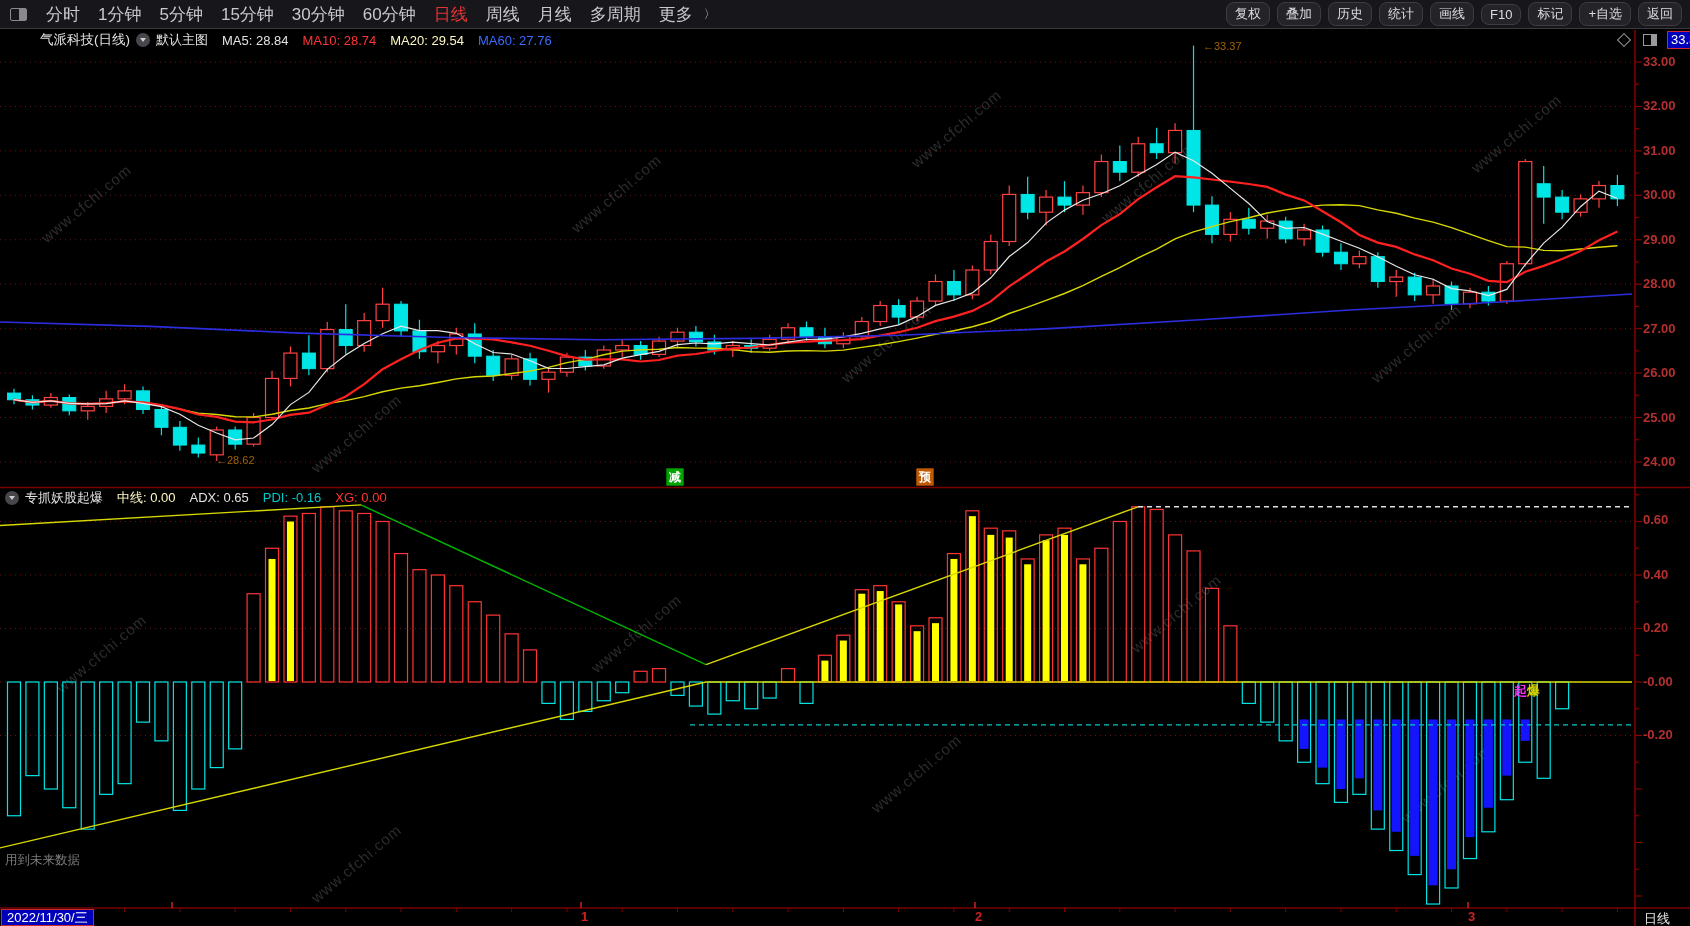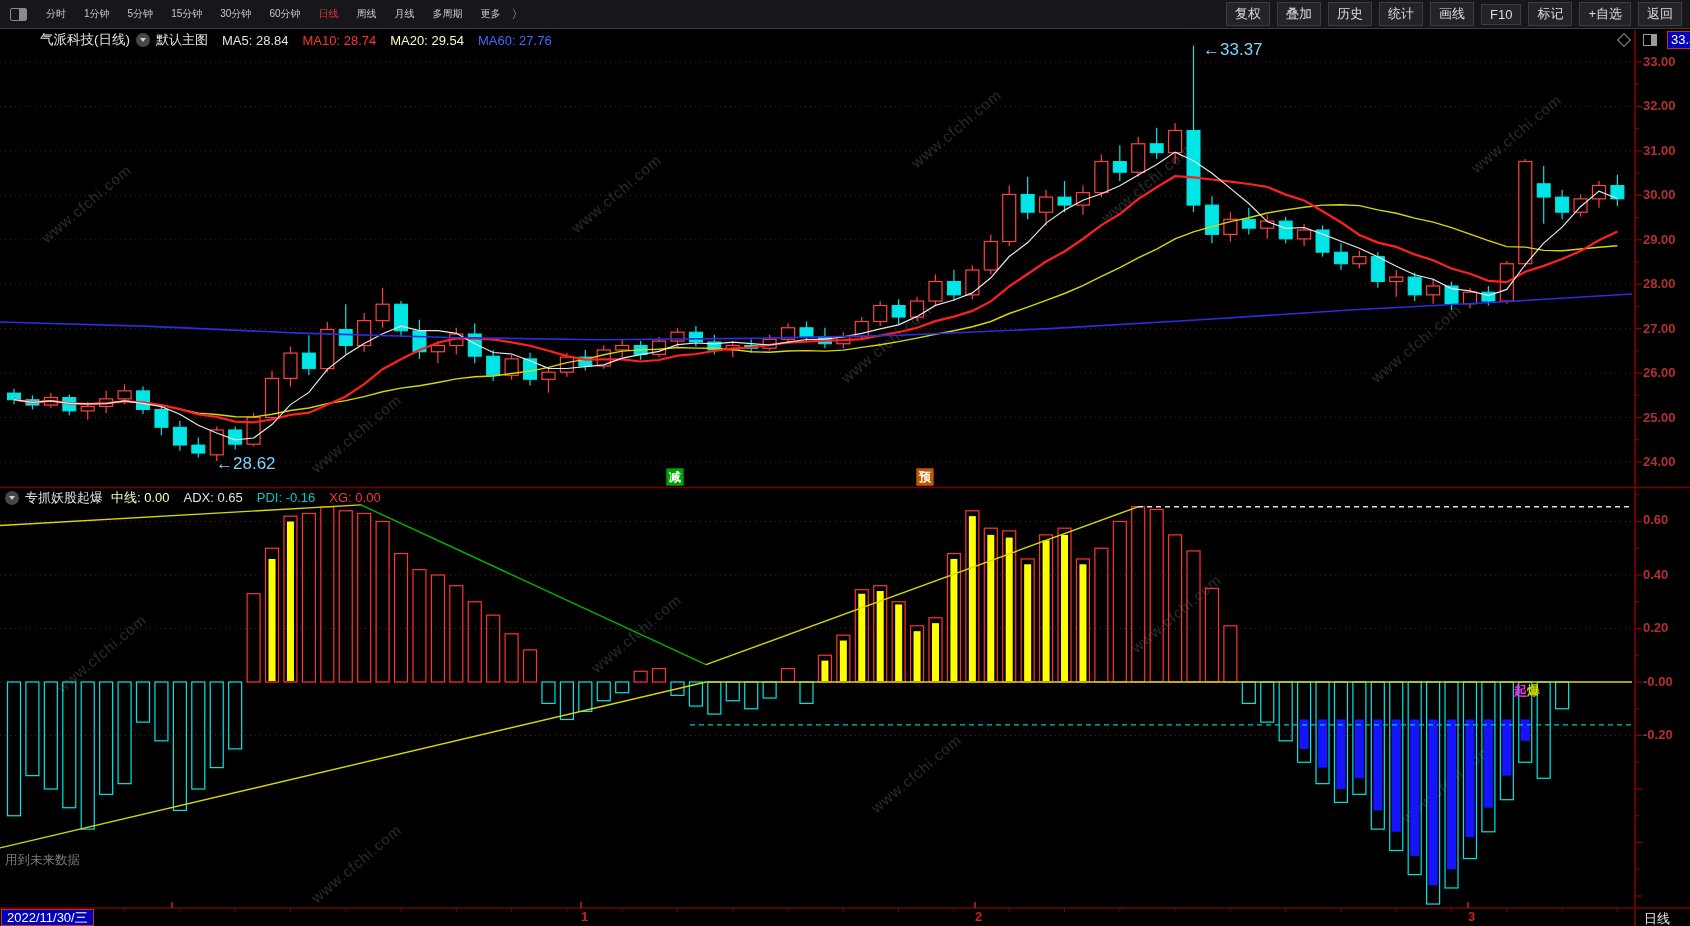--- a/index.html
+++ b/index.html
@@ -3,26 +3,26 @@
 <meta charset="utf-8">
 <style>
   html,body{margin:0;padding:0;background:#000;}
   .screen{position:relative;width:1690px;height:926px;background:#000;overflow:hidden;
           font-family:"Liberation Sans","DejaVu Sans",sans-serif;-webkit-font-smoothing:antialiased;}
   
   .toolbar{position:absolute;left:0;top:0;width:1690px;height:29px;background:#17171b;
            border-bottom:1px solid #3a3a3e;display:flex;align-items:center;box-sizing:border-box;}
   .tb-icon{width:15px;height:11px;border:1px solid #8a8a8e;margin:0 10px 0 10px;
            background:linear-gradient(to right,transparent 55%,#8a8a8e 55%);border-radius:2px;}
-  .tb-item{color:#c9c9cd;font-size:10px;margin:0 9px;cursor:default;white-space:nowrap;}
+  .tb-item{color:#c9c9cd;font-size:17px;margin:0 9px;cursor:default;white-space:nowrap;}
   .tb-item.active{color:#e23434;}
   .tb-arrow{color:#c9c9cd;font-size:12px;margin-left:2px;}
   .tb-right{margin-left:auto;display:flex;align-items:center;gap:7px;padding-right:8px;}
   .tb-btn{background:#232328;border:1px solid #3c3c42;color:#dcdcde;font-size:13px;
-          padding:2px 8px;border-radius:0;font-family:inherit;white-space:nowrap;}
+          padding:2px 8px;border-radius:8px;font-family:inherit;white-space:nowrap;}
   
   .chart-header{position:absolute;left:0;top:30px;width:1690px;height:20px;display:flex;
                 align-items:center;z-index:3;padding-left:34px;}
   .sym{color:#e2e2e2;font-size:13.5px;margin-left:6px;}
   .chev-circle{width:14px;height:14px;border-radius:50%;background:#46464b;margin:0 6px;
                position:relative;flex:0 0 auto;}
   .chev-circle:after{content:"";position:absolute;left:4px;top:5px;width:0;height:0;
                border-left:3px solid transparent;border-right:3px solid transparent;border-top:4px solid #cfcfcf;}
   .hdr-item{font-size:13px;margin-right:14px;white-space:nowrap;}
   .c-white{color:#e2e2e2;} .c-red{color:#ff3434;} .c-yellow{color:#fef9c3;}
@@ -32,21 +32,21 @@
   .panel-ic{width:12px;height:10px;border:1px solid #9a9a9e;margin-right:10px;
             background:linear-gradient(to right,transparent 62%,#9a9a9e 62%);}
   .price-box{width:52px;height:16px;background:#0000bb;border:1px solid #cc2a2a;color:#fff;
              font-size:13px;line-height:16px;text-align:left;padding-left:3px;box-sizing:content-box;}
   .ind-header{position:absolute;left:0;top:488px;width:1690px;height:19px;display:flex;
               align-items:center;z-index:3;}
   
   .plabel,.ilabel{position:absolute;left:1643px;width:46px;height:16px;line-height:16px;
                   font-size:13px;font-weight:600;color:#b43030;z-index:2;}
   
-  .annot{position:absolute;color:#7dd3fc;font-size:17px;z-index:4;white-space:nowrap;}
+  .annot{position:absolute;color:#a16207;font-size:11px;z-index:4;white-space:nowrap;}
   .badge{position:absolute;width:16px;height:16px;line-height:16px;text-align:center;color:#fff;
          font-size:12px;font-weight:bold;z-index:4;border-radius:1px;}
   .badge-green{background:#00a400;border:1px solid #007400;}
   .badge-orange{background:#c05a00;border:1px solid #8a4000;}
   .burst{position:absolute;left:1514px;top:682px;font-size:13px;font-weight:bold;z-index:4;}
   .burst .b1{color:#ff2cff;} .burst .b2{color:#d8d800;}
   .future-note{position:absolute;left:5px;top:852px;color:#7d7d7d;font-size:12.5px;z-index:4;}
   
   .bottom-bar{position:absolute;left:0;top:909px;width:1690px;height:17px;z-index:4;border-radius:6px;}
   .date-box{position:absolute;left:1px;top:0;height:15px;line-height:15px;background:#0000bb;
@@ -100,21 +100,21 @@
     <span class="hdr-item c-blue">MA60: 27.76</span>
     <div class="hdr-icons">
       <span class="diamond"></span>
       <span class="panel-ic"></span>
       <span class="price-box">33.30</span>
     </div>
   </div>
 
   <div class="ind-header">
     <span class="chev-circle" style="margin-left:5px"></span>
-    <span class="hdr-item c-white" style="margin-right:8px">专抓妖股起爆</span>
+    <span class="hdr-item c-white" style="margin-right:14px">专抓妖股起爆</span>
     <span class="hdr-item c-yellow">中线: 0.00</span>
     <span class="hdr-item c-white">ADX: 0.65</span>
     <span class="hdr-item c-cyan">PDI: -0.16</span>
     <span class="hdr-item c-red">XG: 0.00</span>
   </div>
 
   <svg id="chart-svg" width="1690" height="926">
       <line x1="0" y1="461.96" x2="1632" y2="461.96" stroke="#b42020" stroke-width="1" stroke-dasharray="1,4" opacity="0.6"></line>
       <line x1="0" y1="417.52" x2="1632" y2="417.52" stroke="#b42020" stroke-width="1" stroke-dasharray="1,4" opacity="0.6"></line>
       <line x1="0" y1="373.08" x2="1632" y2="373.08" stroke="#b42020" stroke-width="1" stroke-dasharray="1,4" opacity="0.6"></line>

